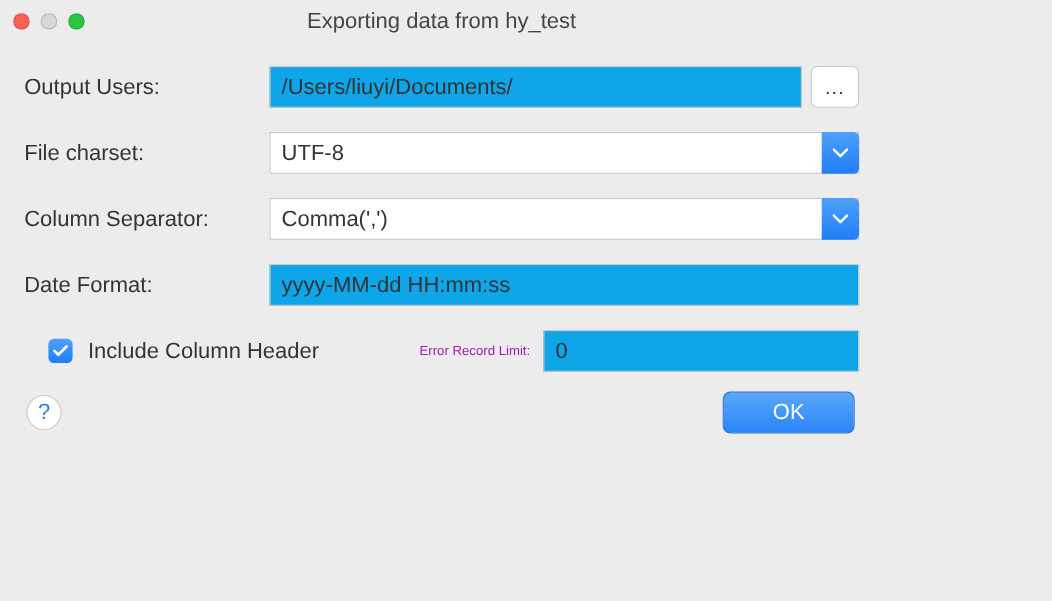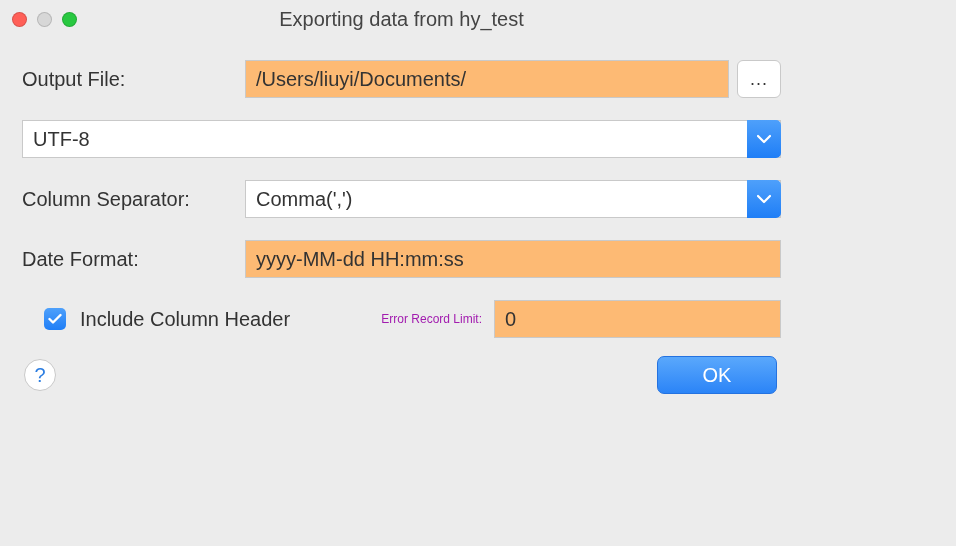--- a/index.html
+++ b/index.html
@@ -57,21 +57,21 @@
   .label {
     width: 215px;
     font-size: 20px;
     color: #333;
     flex-shrink: 0;
   }
   .text-input {
     flex: 1;
     height: 38px;
     border: 1px solid #c9c9c9;
-    background: #fdba74;
+    background: #0ea5e9;
     padding: 4px 10px;
     font-size: 20px;
     color: #333;
     font-family: inherit;
   }
   .browse-btn {
     width: 44px;
     height: 38px;
     background: #fff;
     border: 1px solid #c9c9c9;
@@ -195,26 +195,27 @@
       <div class="light red"></div>
       <div class="light yellow"></div>
       <div class="light green"></div>
     </div>
     <div class="title-text">Exporting data from hy_test</div>
   </div>
 
   <div class="content">
 
     <div class="row">
-      <div class="label">Output File:</div>
+      <div class="label">Output Users:</div>
       <input class="text-input" type="text" value="/Users/liuyi/Documents/" style="">
       <button class="browse-btn">...</button>
     </div>
 
     <div class="row">
+      <div class="label">File charset:</div>
       <div class="select-wrap">
         <div class="select-box">UTF-8</div>
         <div class="select-arrow">
           <svg viewBox="0 0 14 10">
               <path d="M1 2 L7 8 L13 2" stroke="#fff" stroke-width="2.2" fill="none" stroke-linecap="round" stroke-linejoin="round"></path>
             </svg>
         </div>
       </div>
     </div>
 

